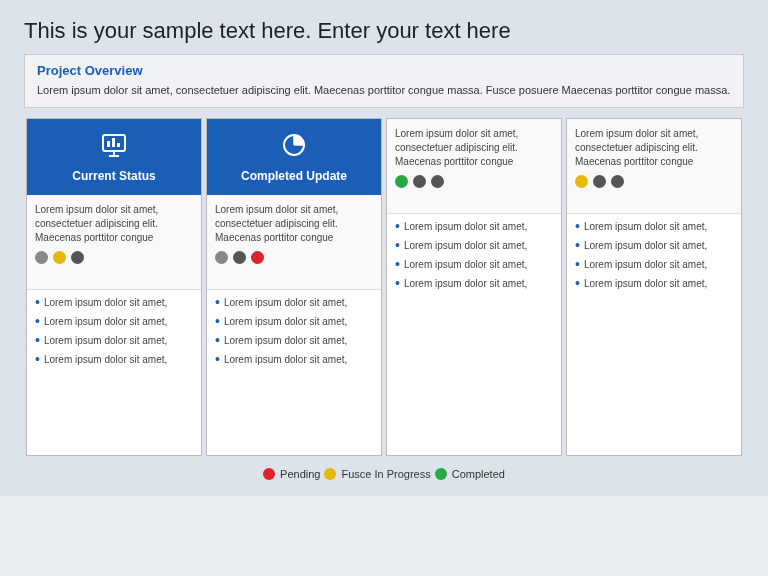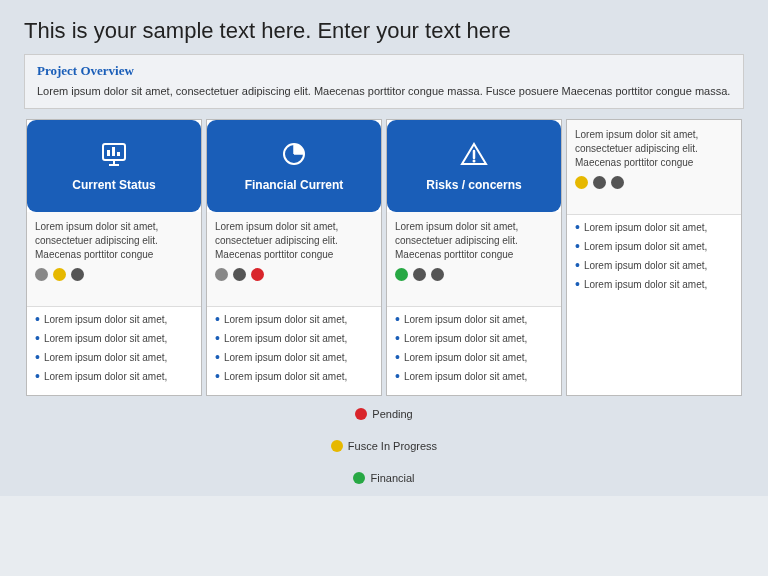--- a/index.html
+++ b/index.html
@@ -29,21 +29,20 @@
       background: #f0f2f5;
       border: 1px solid #ccc;
       padding: 8px 12px;
       margin-bottom: 10px;
     }
     .project-overview-title {
       color: #1a5eb8;
       font-weight: bold;
       font-size: 13px;
       margin-bottom: 4px;
-      font-family: Liberation Serif, serif;
     }
     .project-overview-text {
       font-size: 11px;
       color: #333;
       line-height: 1.5;
     }
     .columns-container {
       display: flex;
       flex: 1;
       gap: 0;
@@ -57,23 +56,22 @@
       background: #fff;
       margin: 0 2px;
     }
     .column-header {
       background: #1a5eb8;
       color: #fff;
       display: flex;
       flex-direction: column;
       align-items: center;
       justify-content: center;
-      padding: 20px 4px;
+      padding: 12px 4px;
       min-height: 68px;
-      border-radius: 9px;
     }
     .column-header .icon {
       font-size: 22px;
       margin-bottom: 4px;
     }
     .column-header .label {
       font-size: 12px;
       font-weight: 600;
       text-align: center;
     }
@@ -120,25 +118,24 @@
       line-height: 1.4;
     }
     .bullet-dot {
       color: #1a5eb8;
       font-size: 14px;
       line-height: 1;
       margin-top: -1px;
     }
     .legend-row {
       display: flex;
-      align-items: center;
+      align-items: flex-end;
       justify-content: center;
-      gap: 20px;
+      gap: 4px;
       padding: 4px 0 2px 0;
-      flex-direction: column;
     }
     .legend-item {
       display: flex;
       align-items: center;
       gap: 5px;
       font-size: 11px;
       color: #333;
     }
     .legend-dot {
       width: 12px;
@@ -198,21 +195,21 @@
         </div>
       </div>
       <div class="column">
         <div class="column-header">
           <div class="icon"><svg width="28" height="28" viewBox="0 0 28 28" fill="white">
               <path d="M14 4 A10 10 0 0 1 24 14 L14 14 Z" fill="white"></path>
               <circle cx="14" cy="14" r="10" fill="none" stroke="white" stroke-width="2"></circle>
               <line x1="14" y1="4" x2="14" y2="14" stroke="white" stroke-width="1.5"></line>
               <line x1="24" y1="14" x2="14" y2="14" stroke="white" stroke-width="1.5"></line>
             </svg></div>
-          <div class="label">Financial Current</div>
+          <div class="label">Completed Update</div>
         </div>
         <div class="status-section">
           <div class="status-text">Lorem ipsum dolor sit amet, consectetuer adipiscing elit. Maecenas porttitor congue</div>
           <div class="dots-row">
             <span class="dot dot-gray"></span>
             <span class="dot dot-dark-gray"></span>
             <span class="dot dot-red"></span>
           </div>
         </div>
         <div class="bullet-section">
@@ -228,28 +225,20 @@
             <span class="bullet-dot">•</span>
             <span>Lorem ipsum dolor sit amet,</span>
           </div>
           <div class="bullet-item">
             <span class="bullet-dot">•</span>
             <span>Lorem ipsum dolor sit amet,</span>
           </div>
         </div>
       </div>
       <div class="column">
-        <div class="column-header">
-          <div class="icon"><svg width="28" height="28" viewBox="0 0 28 28" fill="white">
-              <polygon points="14,4 26,24 2,24" fill="none" stroke="white" stroke-width="2"></polygon>
-              <line x1="14" y1="11" x2="14" y2="18" stroke="white" stroke-width="2.5" stroke-linecap="round"></line>
-              <circle cx="14" cy="21" r="1.5" fill="white"></circle>
-            </svg></div>
-          <div class="label">Risks / concerns</div>
-        </div>
         <div class="status-section">
           <div class="status-text">Lorem ipsum dolor sit amet, consectetuer adipiscing elit. Maecenas porttitor congue</div>
           <div class="dots-row">
             <span class="dot dot-green"></span>
             <span class="dot dot-dark-gray"></span>
             <span class="dot dot-dark-gray"></span>
           </div>
         </div>
         <div class="bullet-section">
           <div class="bullet-item">
@@ -304,16 +293,16 @@
   <div class="legend-item">
         <span class="legend-dot" style="background: rgb(217, 37, 43);"></span>
         <span>Pending</span>
       </div>
       <div class="legend-item">
         <span class="legend-dot" style="background: rgb(230, 184, 0);"></span>
         <span>Fusce In Progress</span>
       </div>
       <div class="legend-item">
         <span class="legend-dot" style="background: rgb(39, 168, 68);"></span>
-        <span>Financial</span>
+        <span>Completed</span>
       </div>
     </div>
 </div>
 
 </body></html>

